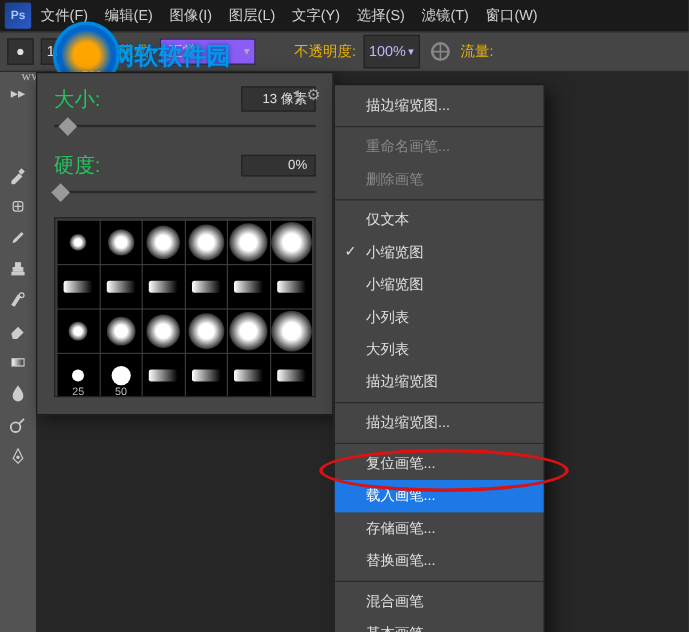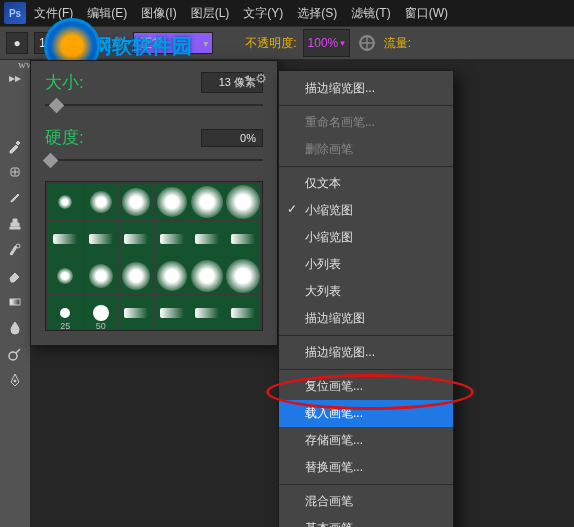--- a/index.html
+++ b/index.html
@@ -13,42 +13,42 @@
 .wm-logo { width: 56px; height: 56px; background: radial-gradient(circle, #ffa500 30%, #0066cc 60%); border-radius: 50%; position: relative; border: 3px solid #0088dd; }
 .wm-text { color: #0099ee; font-size: 20px; font-weight: bold; text-shadow: 0 0 4px #004488; margin-left: -8px; }
 .wm-sub { position: absolute; top: 40px; left: 18px; color: #ccc; font-size: 11px; opacity: .85; font-family: Liberation Serif, serif; }
 
 .optionbar { background: #454545; height: 34px; display: flex; align-items: center; padding: 0 6px; gap: 6px; border-top: 1px solid #2a2a2a; border-bottom: 1px solid #2a2a2a; }
 .brush-size-dd { background: #333; border: 1px solid #222; color: #e0e0e0; padding: 2px 4px; display: flex; align-items: center; gap: 4px; height: 22px; }
 .brush-icon { width: 22px; height: 22px; background: #333; border: 1px solid #222; display: flex; align-items: center; justify-content: center; }
 .label { color: #eab308; font-size: 12px; }
 .combo { background: #8b5cf6; border: 1px solid #222; color: #e0e0e0; height: 22px; display: flex; align-items: center; padding: 0 18px 0 6px; position: relative; }
 .combo::after { content: "▾"; position: absolute; right: 4px; font-size: 10px; color: #aaa; }
-.pct-box { background: #333; border: 1px solid #222; color: #d946ef; height: 28px; display: flex; align-items: center; padding: 0 4px; gap: 2px; }
+.pct-box { background: #333; border: 1px solid #222; color: #c4b5fd; height: 28px; display: flex; align-items: center; padding: 0 4px; gap: 2px; }
 .flow-icon { width: 22px; height: 22px; display: flex; align-items: center; justify-content: center; color: #888; }
 
 .main { display: flex; height: calc(100% - 60px); }
 .toolcol { width: 30px; background: #535353; display: flex; flex-direction: column; align-items: center; padding-top: 6px; gap: 2px; }
 .tool { width: 24px; height: 24px; display: flex; align-items: center; justify-content: center; color: #ccc; cursor: pointer; border-radius: 2px; }
 .tool svg { width: 16px; height: 16px; fill: #ccc; stroke: #ccc; }
 
 .workspace { flex: 1; background: #262626; position: relative; }
 
 .brush-panel { position: absolute; top: 60px; left: 30px; width: 248px; background: #454545; border: 1px solid #1a1a1a; box-shadow: 4px 4px 12px rgba(0,0,0,.5); z-index: 20; padding: 10px 14px 14px; }
 .bp-row { display: flex; align-items: center; justify-content: space-between; margin-bottom: 4px; }
 .bp-label { color: #22c55e; font-size: 17px; }
 .bp-val { background: #333; border: 1px solid #222; color: #e0e0e0; padding: 2px 6px; min-width: 62px; text-align: right; font-size: 11px; }
 .bp-slider { height: 14px; position: relative; margin-bottom: 14px; }
 .bp-slider::before { content: ""; position: absolute; left: 0; right: 0; top: 6px; height: 2px; background: #2a2a2a; }
 .bp-thumb { position: absolute; top: 2px; width: 11px; height: 11px; background: #999; transform: rotate(45deg); }
 .bp-gear { position: absolute; top: 10px; right: 10px; color: #aaa; cursor: pointer; font-size: 13px; }
 .bp-arrow { position: absolute; top: 10px; right: 28px; color: #aaa; font-size: 10px; }
 
 .brush-grid { background: #3a3a3a; border: 1px solid #222; height: 150px; display: grid; grid-template-columns: repeat(6, 1fr); grid-auto-rows: 36px; gap: 1px; padding: 2px; overflow: hidden; position: relative; }
-.bcell { background: #14532d; display: flex; flex-direction: column; align-items: center; justify-content: center; cursor: pointer; position: relative; }
+.bcell { background: #000000; display: flex; flex-direction: column; align-items: center; justify-content: center; cursor: pointer; position: relative; }
 .bdot { border-radius: 50%; background: radial-gradient(circle, #fff 30%, rgba(255,255,255,0) 80%); }
 .bhard { border-radius: 50%; background: #fff; }
 .btip { width: 24px; height: 10px; background: linear-gradient(90deg, #fff, rgba(255,255,255,0)); border-radius: 2px; }
 .bnum { color: #bbb; font-size: 9px; position: absolute; bottom: 0; }
 
 .ctx-menu { position: absolute; top: 70px; left: 278px; width: 176px; background: #454545; border: 1px solid #1a1a1a; box-shadow: 6px 6px 14px rgba(0,0,0,.6); z-index: 30; padding: 4px 0; }
 .ctx-item { padding: 5px 14px 5px 26px; color: #e0e0e0; font-size: 12px; cursor: pointer; position: relative; white-space: nowrap; }
 .ctx-item.disabled { color: #888; cursor: default; }
 .ctx-item.selected { background: #1e78e6; color: #fff; }
 .ctx-sep { height: 1px; background: #2a2a2a; margin: 3px 0; }

